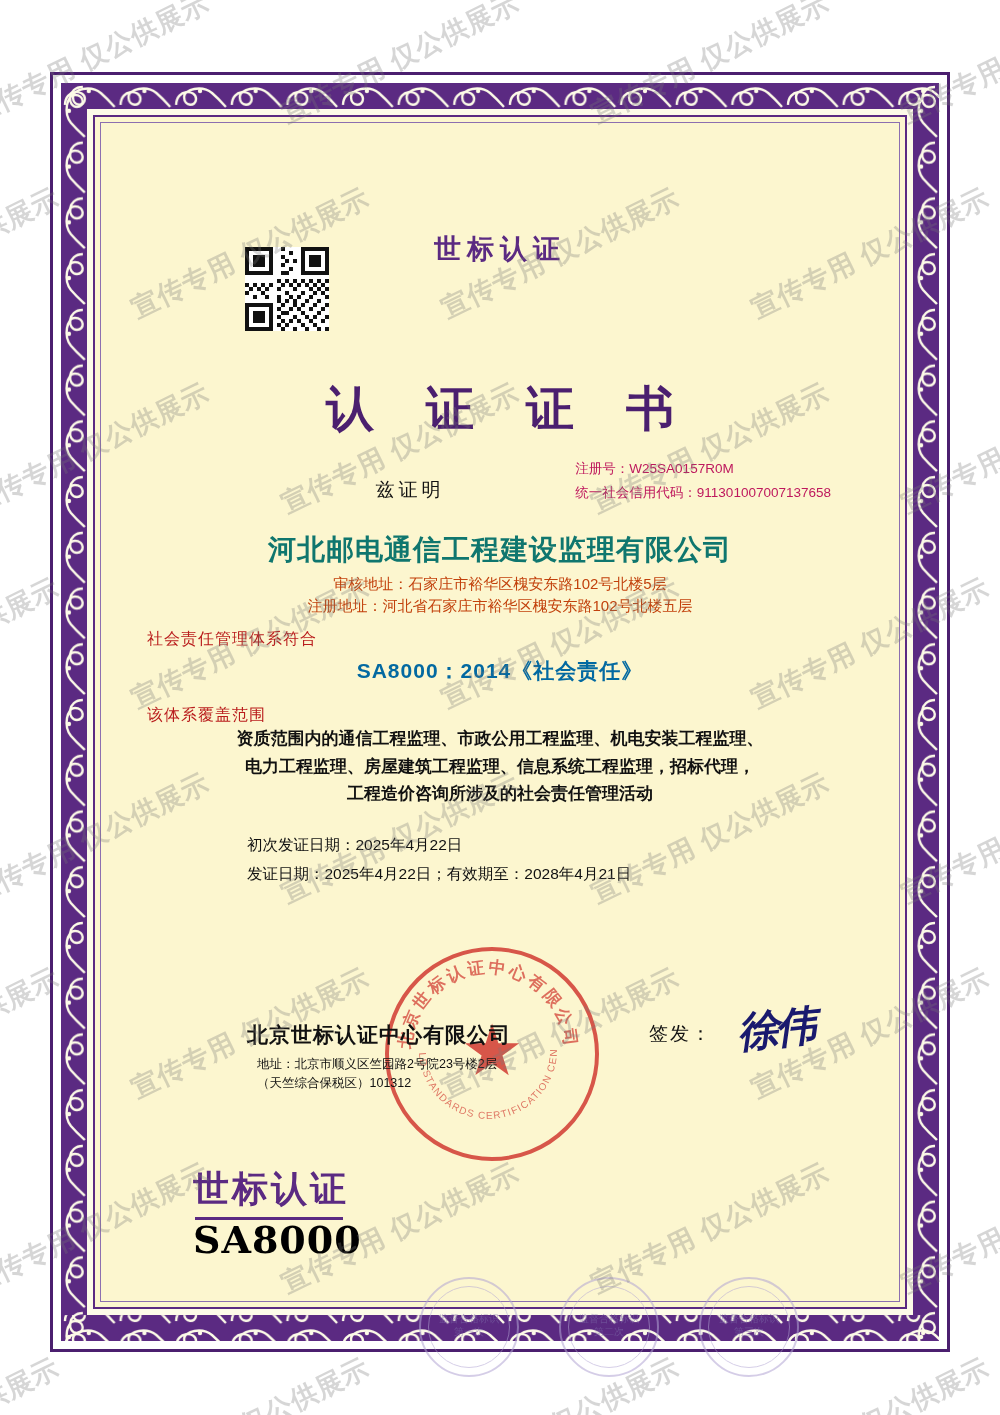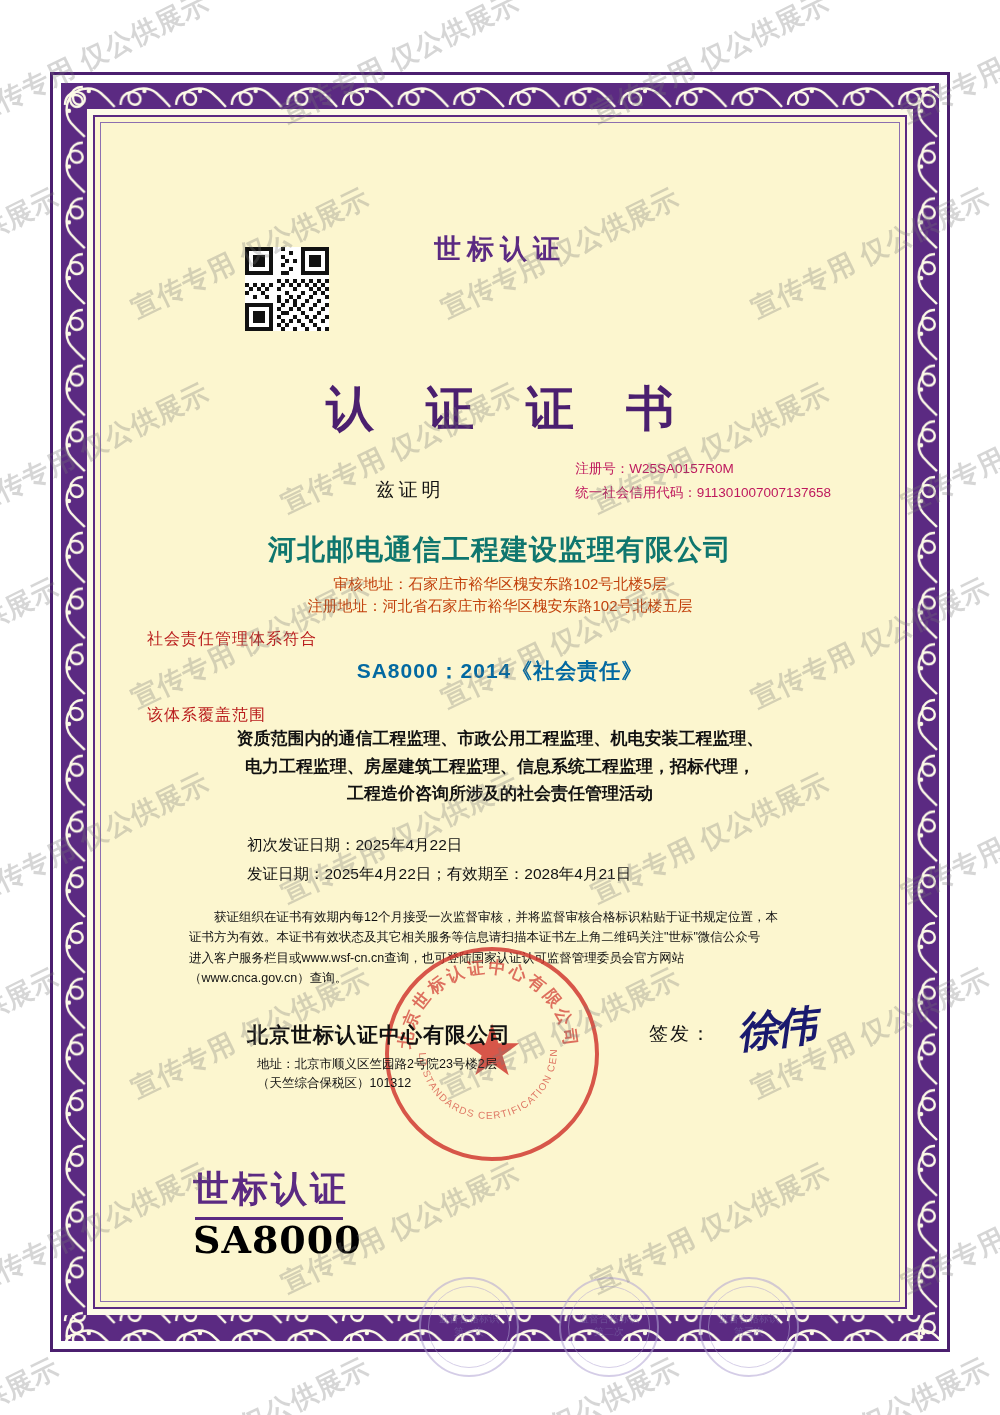--- a/index.html
+++ b/index.html
@@ -527,26 +527,20 @@
         <div>资质范围内的通信工程监理、市政公用工程监理、机电安装工程监理、</div>
         <div>电力工程监理、房屋建筑工程监理、信息系统工程监理，招标代理，</div>
         <div>工程造价咨询所涉及的社会责任管理活动</div>
       </div>
 
       <div class="dates">
         <div>初次发证日期：2025年4月22日</div>
         <div>发证日期：2025年4月22日；有效期至：2028年4月21日</div>
       </div>
 
-      <div class="note">
-        <p class="indent">获证组织在证书有效期内每12个月接受一次监督审核，并将监督审核合格标识粘贴于证书规定位置，本</p>
-        <p>证书方为有效。本证书有效状态及其它相关服务等信息请扫描本证书左上角二维码关注"世标"微信公众号</p>
-        <p>进入客户服务栏目或www.wsf-cn.cn查询，也可登陆国家认证认可监督管理委员会官方网站</p>
-        <p>（www.cnca.gov.cn）查询。</p>
-      </div>
 
       <div class="stamp">
         <svg width="198" height="198" viewBox="0 0 198 198" xmlns="http://www.w3.org/2000/svg">
           <defs>
             <path id="arcTop" d="M 22,99 A 77,77 0 0 1 176,99"></path>
             <path id="arcBot" d="M 30,99 A 69,69 0 0 0 168,99"></path>
           </defs>
           <text font-size="17" font-weight="bold" fill="#d0342c" fill-opacity="0.85" font-family="'Liberation Sans',sans-serif" letter-spacing="3">
             <textPath href="#arcTop" startOffset="50%" text-anchor="middle">北京世标认证中心有限公司</textPath>
           </text>

